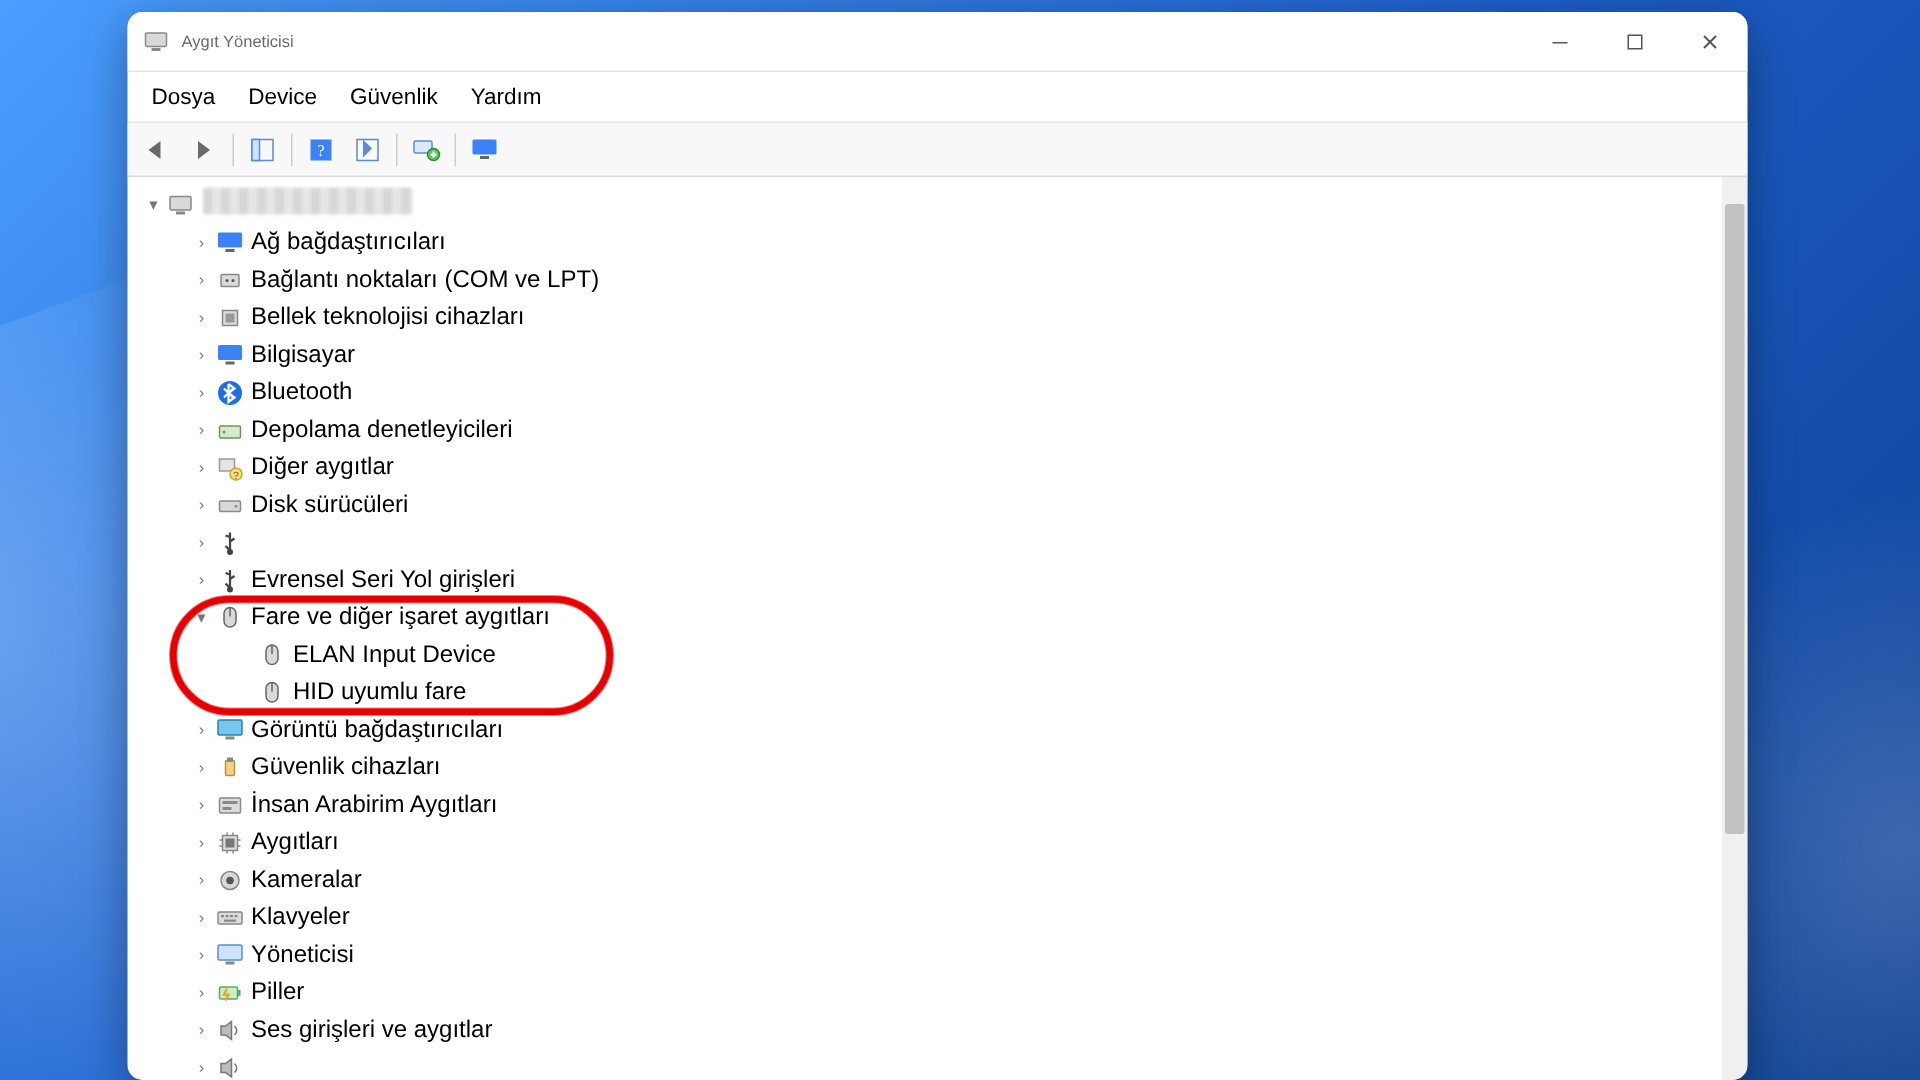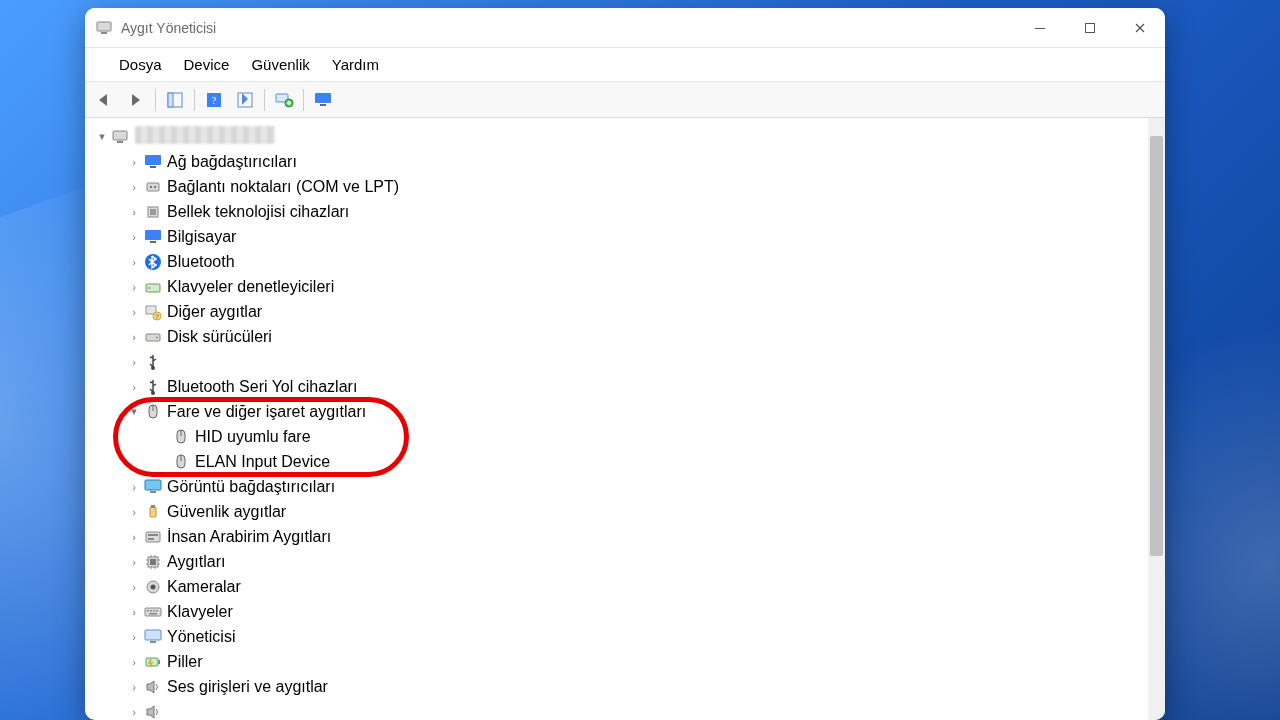--- a/index.html
+++ b/index.html
@@ -53,34 +53,34 @@
     padding-left: 10px;
     background: #fff;
     color: #6a6a6a;
     border-bottom: 1px solid #e5e5e5;
   }
   .titlebar .app-icon {
     width: 18px; height: 18px;
     margin-right: 8px;
     display:inline-flex;align-items:center;justify-content:center;
   }
-  .titlebar .title { font-size: 14px; text-align: center; }
+  .titlebar .title { font-size: 11px; text-align: center; }
   .titlebar .spacer { flex: 1; }
   .winbtn {
     width: 50px; height: 40px;
     display:flex; align-items:center; justify-content:center;
     color:#555;
   }
 
   
   .menubar {
     height: 34px;
     display: flex;
     align-items: center;
-    padding: 0 24px;
+    padding: 0 6px;
     gap: 2px;
     border-bottom: 1px solid #e5e5e5;
     font-size: 15px;
   }
   .menubar .menu-item {
     padding: 6px 10px;
     color: #000;
   }
 
   
@@ -320,21 +320,21 @@
           <span class="lbl">Bluetooth</span>
         </div>
         <div class="node cat">
           <span class="chev">›</span>
           <span class="ico">
             <svg width="18" height="18" viewBox="0 0 18 18">
               <rect x="2" y="6" width="14" height="8" rx="1" fill="#d7e9cf" stroke="#6a9a4f"></rect>
               <circle cx="5" cy="10" r="1" fill="#6a9a4f"></circle>
             </svg>
           </span>
-          <span class="lbl">Klavyeler denetleyicileri</span>
+          <span class="lbl">Depolama denetleyicileri</span>
         </div>
         <div class="node cat">
           <span class="chev">›</span>
           <span class="ico">
             <svg width="18" height="18" viewBox="0 0 18 18">
               <rect x="2" y="3" width="10" height="8" fill="#e5e5e5" stroke="#999"></rect>
               <circle cx="13" cy="13" r="4" fill="#f7dd72" stroke="#caa53a"></circle>
               <text x="13" y="16" font-size="7" text-anchor="middle" fill="#555">?</text>
             </svg>
           </span>
@@ -360,71 +360,71 @@
           </span>
         </div>
         <div class="node cat">
           <span class="chev">›</span>
           <span class="ico">
             <svg width="18" height="18" viewBox="0 0 18 18">
               <path d="M9 2 v12 M9 14 l-3 -3 M9 8 l3 -2 M9 5 l-3 -1" stroke="#444" stroke-width="1.5" fill="none"></path>
               <circle cx="9" cy="15" r="2" fill="#444"></circle>
             </svg>
           </span>
-          <span class="lbl">Bluetooth Seri Yol cihazları</span>
+          <span class="lbl">Evrensel Seri Yol girişleri</span>
         </div>
         <div class="node cat">
           <span class="chev">▾</span>
           <span class="ico">
             <svg width="18" height="18" viewBox="0 0 18 18">
               <rect x="5" y="2" width="8" height="13" rx="4" fill="#d9d9d9" stroke="#666"></rect>
               <line x1="9" y1="2" x2="9" y2="8" stroke="#666"></line>
             </svg>
           </span>
           <span class="lbl">Fare ve diğer işaret aygıtları</span>
         </div>
         <div class="node child">
           <span class="chev"></span>
           <span class="ico">
             <svg width="18" height="18" viewBox="0 0 18 18">
               <rect x="5" y="2" width="8" height="13" rx="4" fill="#d9d9d9" stroke="#666"></rect>
               <line x1="9" y1="2" x2="9" y2="8" stroke="#666"></line>
             </svg>
           </span>
-          <span class="lbl">HID uyumlu fare</span>
+          <span class="lbl">ELAN Input Device</span>
         </div>
         <div class="node child">
           <span class="chev"></span>
           <span class="ico">
             <svg width="18" height="18" viewBox="0 0 18 18">
               <rect x="5" y="2" width="8" height="13" rx="4" fill="#d9d9d9" stroke="#666"></rect>
               <line x1="9" y1="2" x2="9" y2="8" stroke="#666"></line>
             </svg>
           </span>
-          <span class="lbl">ELAN Input Device</span>
+          <span class="lbl">HID uyumlu fare</span>
         </div>
         <div class="node cat">
           <span class="chev">›</span>
           <span class="ico">
             <svg width="18" height="18" viewBox="0 0 18 18">
               <rect x="1" y="2" width="16" height="10" rx="1" fill="#76c7f0" stroke="#2b7fb3"></rect>
               <rect x="6" y="13" width="6" height="2" fill="#888"></rect>
             </svg>
           </span>
           <span class="lbl">Görüntü bağdaştırıcıları</span>
         </div>
         <div class="node cat">
           <span class="chev">›</span>
           <span class="ico">
             <svg width="18" height="18" viewBox="0 0 18 18">
               <rect x="6" y="4" width="6" height="10" rx="1" fill="#f2d57e" stroke="#b8923a"></rect>
               <rect x="7" y="2" width="4" height="3" fill="#888"></rect>
             </svg>
           </span>
-          <span class="lbl">Güvenlik aygıtlar</span>
+          <span class="lbl">Güvenlik cihazları</span>
         </div>
         <div class="node cat">
           <span class="chev">›</span>
           <span class="ico">
             <svg width="18" height="18" viewBox="0 0 18 18">
               <rect x="2" y="4" width="14" height="10" rx="1" fill="#dcdcdc" stroke="#888"></rect>
               <rect x="4" y="6" width="10" height="2" fill="#888"></rect>
               <rect x="4" y="10" width="6" height="2" fill="#888"></rect>
             </svg>
           </span>

